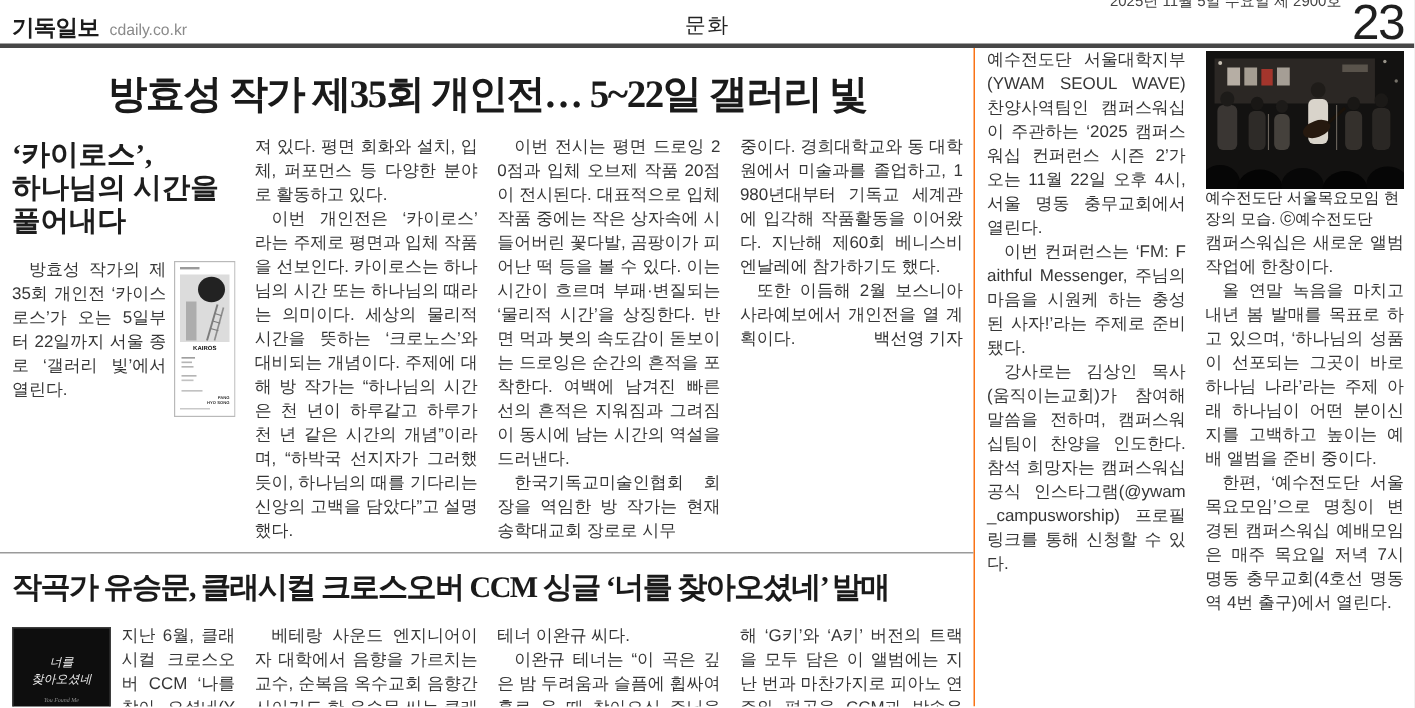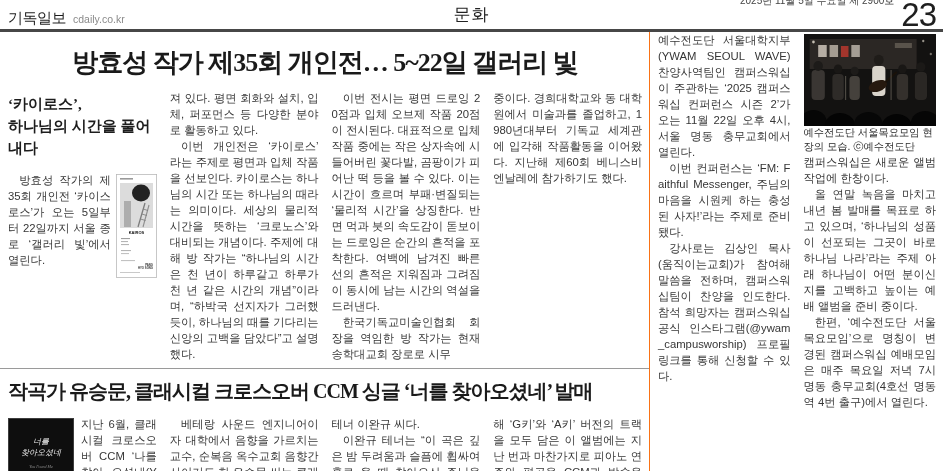--- a/index.html
+++ b/index.html
@@ -1,39 +1,39 @@
 <!DOCTYPE html>
 <html><head>
 <meta charset="utf-8">
 <style>
   html,body{margin:0;padding:0;background:#e8e8e8;}
   .page{position:relative;width:943px;height:472px;background:#ffffff;color:#333;
         font-family:"Liberation Sans",sans-serif;overflow:hidden;margin:0 auto;}
   
   .masthead-row{display:flex;align-items:flex-end;height:29px;padding:0 7px 1px 8px;box-sizing:border-box;position:relative;}
   .mast-left{display:flex;align-items:baseline;gap:7px;}
-  .mast-title{font-size:15px;font-weight:400;color:#1c1c1c;letter-spacing:-0.5px;}
+  .mast-title{font-size:15px;font-weight:700;color:#1c1c1c;letter-spacing:-0.5px;}
   .mast-site{font-size:10.5px;color:#8a8a8a;}
-  .mast-section{position:absolute;left:50%;transform:translateX(-50%);bottom:3px;font-size:17px;color:#222;letter-spacing:1px;}
+  .mast-section{position:absolute;left:50%;transform:translateX(-50%);bottom:3px;font-size:14px;color:#222;letter-spacing:1px;}
   .mast-right{margin-left:auto;display:flex;align-items:flex-end;gap:7px;}
   .mast-date{font-size:10px;color:#444;padding-bottom:20px;}
   .mast-page{font-size:33px;line-height:26px;color:#1f1f1f;font-weight:500;letter-spacing:-1px;}
   .header-rule{height:3px;background:#474747;margin:0;}
   
   .content{display:flex;height:439px;overflow:hidden;}
   .left-section{width:650px;box-sizing:border-box;border-right:1px solid #f97316;padding:0 7px 0 8px;}
   .right-section{flex:1;padding:0 7px 0 8px;overflow:hidden;}
   
   h1,h2{font-family:"Liberation Serif","DejaVu Serif",serif;color:#1a1a1a;}
   .main-headline{font-size:26px;font-weight:700;text-align:center;margin:13px 0 10px;letter-spacing:-1px;}
   .cols{display:flex;gap:13px;}
   .col{flex:1;font-size:11.3px;line-height:16px;text-align:justify;word-break:break-all;color:#363636;min-width:0;}
   .col p{margin:0;text-indent:1em;}
   .col p.cont{text-indent:0;}
-  .subhead{font-size:15px;font-weight:700;line-height:22px;margin:3px 0 13px;color:#1d1d1d;text-align:left;}
+  .subhead{font-size:19px;font-weight:700;line-height:22px;margin:3px 0 13px;color:#1d1d1d;text-align:left;}
   .sub-line{display:block;}
   .main-cols{min-height:193px;}
   .section-divider{border:none;border-top:1px solid #9a9a9a;margin:6px -7px 0 -8px;}
   .bottom-headline{font-size:20px;font-weight:700;margin:9px 0 11px;letter-spacing:-1px;}
   .poster-fig{float:right;width:41px;height:104px;margin:2px 0 2px 5px;}
   .poster-fig svg{display:block;width:100%;height:100%;}
   .album-fig{float:left;width:66px;height:66px;margin:2px 7px 2px 0;}
   .album-fig svg{display:block;width:100%;height:100%;}
   .byline{float:right;color:#2e2e2e;}
   
@@ -102,20 +102,21 @@
           <div class="col">
             <p class="cont">져 있다. 평면 회화와 설치, 입체, 퍼포먼스 등 다양한 분야로 활동하고 있다.</p>
             <p>이번 개인전은 ‘카이로스’ 라는 주제로 평면과 입체 작품을 선보인다. 카이로스는 하나님의 시간 또는 하나님의 때라는 의미이다. 세상의 물리적 시간을 뜻하는 ‘크로노스’와 대비되는 개념이다. 주제에 대해 방 작가는 “하나님의 시간은 천 년이 하루같고 하루가 천 년 같은 시간의 개념”이라며, “하박국 선지자가 그러했듯이, 하나님의 때를 기다리는 신앙의 고백을 담았다”고 설명했다.</p>
           </div>
           <div class="col">
             <p>이번 전시는 평면 드로잉 20점과 입체 오브제 작품 20점이 전시된다. 대표적으로 입체 작품 중에는 작은 상자속에 시들어버린 꽃다발, 곰팡이가 피어난 떡 등을 볼 수 있다. 이는 시간이 흐르며 부패·변질되는 ‘물리적 시간’을 상징한다. 반면 먹과 붓의 속도감이 돋보이는 드로잉은 순간의 흔적을 포착한다. 여백에 남겨진 빠른 선의 흔적은 지워짐과 그려짐이 동시에 남는 시간의 역설을 드러낸다.</p>
             <p>한국기독교미술인협회 회장을 역임한 방 작가는 현재 송학대교회 장로로 시무</p>
           </div>
           <div class="col">
             <p class="cont">중이다. 경희대학교와 동 대학원에서 미술과를 졸업하고, 1980년대부터 기독교 세계관에 입각해 작품활동을 이어왔다. 지난해 제60회 베니스비엔날레에 참가하기도 했다.</p>
+            <p><span>또한 이듬해 2월 보스니아 사라예보에서 개인전을 열 계획이다.</span><span class="byline">백선영 기자</span></p>
           </div>
         </div>
       </article>
 
       <hr class="section-divider">
 
       <article>
         <h2 class="bottom-headline">작곡가 유승문, 클래시컬 크로스오버 CCM 싱글 ‘너를 찾아오셨네’ 발매</h2>
         <div class="cols">
           <div class="col">

